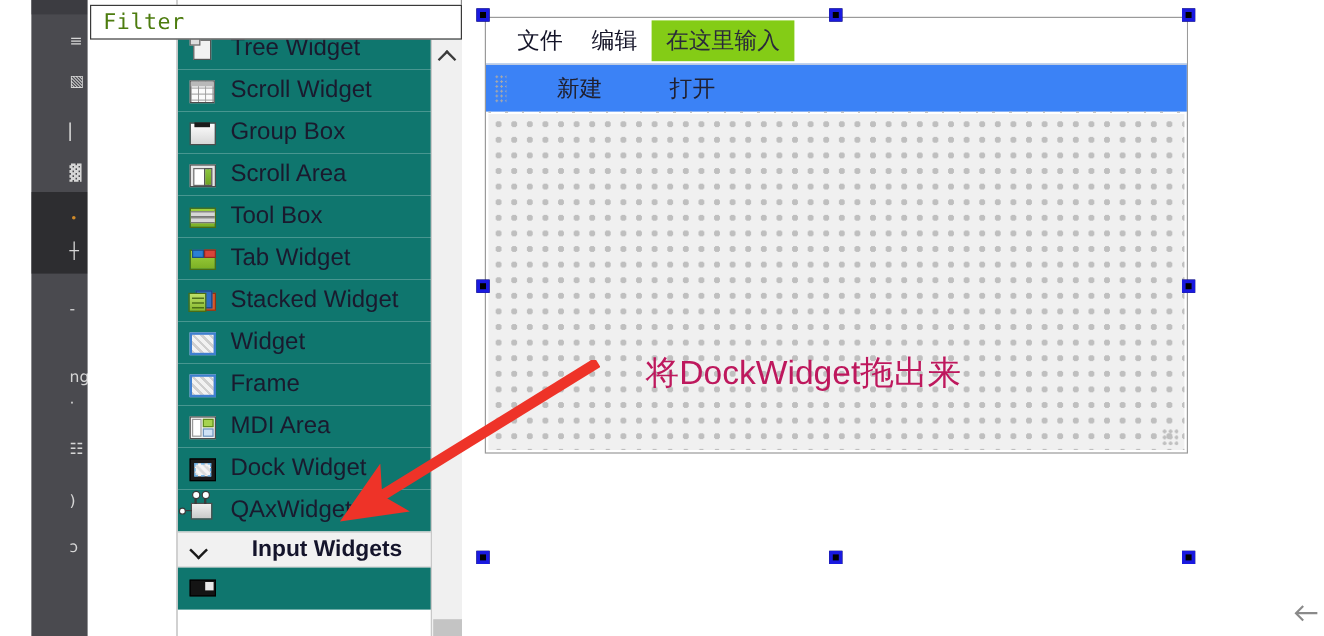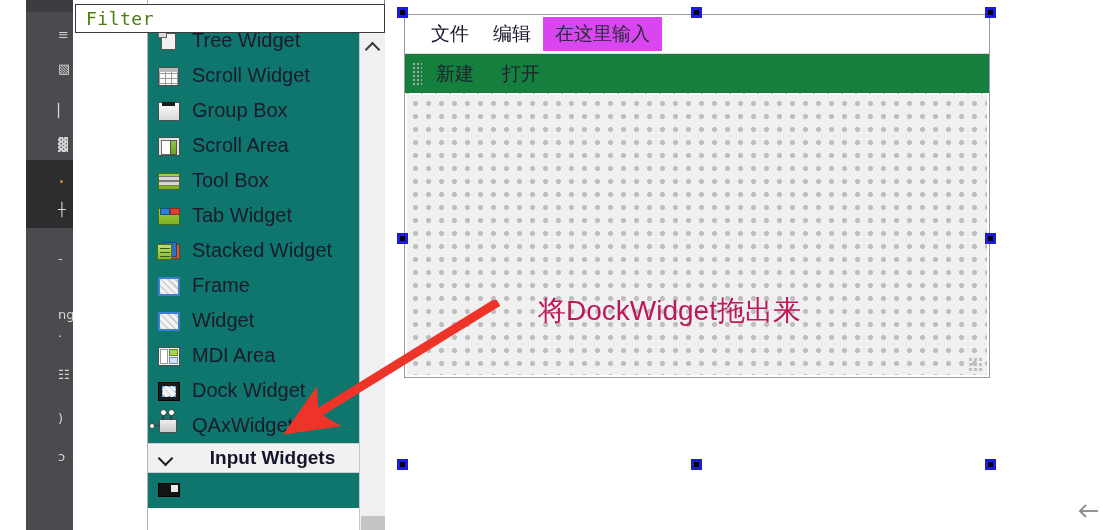--- a/index.html
+++ b/index.html
@@ -212,26 +212,26 @@
     border: 1px solid #9a9a9a;
   }
   .menubar {
     position: absolute; left: 0; top: 0; width: 100%; height: 38px;
     background: #ffffff; display: flex; align-items: center; padding-left: 14px;
   }
   .menu-item {
     font-size: 19px; color: #141428; padding: 4px 12px; white-space: nowrap;
     font-family: "Liberation Sans", sans-serif;
   }
-  .menu-item.placeholder { background: #d946ef; color: #2a2a3a; }
+  .menu-item.placeholder { background: #84cc16; color: #2a2a3a; }
 
   .toolbar {
     position: absolute; left: 0; top: 38px; width: 100%; height: 40px;
-    background: #15803d; border-top: 1px solid #dcdcdc;
-    display: flex; align-items: center;
+    background: #3b82f6; border-top: 1px solid #dcdcdc;
+    display: flex; align-items: center; gap: 28px;
   }
   .tb-handle {
     width: 10px; height: 24px; margin-left: 7px; flex: 0 0 10px;
     background-image: radial-gradient(#a9a9a9 34%, transparent 36%);
     background-size: 4px 4px;
   }
   .tb-item {
     font-size: 19px; color: #202030; padding: 2px 14px; white-space: nowrap;
     font-family: "Liberation Sans", sans-serif;
   }
@@ -337,29 +337,29 @@
             <span class="ic-stack">
               <i class="s1"></i>
               <i class="s2"></i>
               <i class="s3"></i>
             </span>
           </span>
           <span class="wlabel">Stacked Widget</span>
         </div>
         <div class="wrow">
           <span class="ico">
+            <span class="ic-widget"></span>
+          </span>
+          <span class="wlabel">Widget</span>
+        </div>
+        <div class="wrow">
+          <span class="ico">
             <span class="ic-frame"></span>
           </span>
           <span class="wlabel">Frame</span>
-        </div>
-        <div class="wrow">
-          <span class="ico">
-            <span class="ic-widget"></span>
-          </span>
-          <span class="wlabel">Widget</span>
         </div>
         <div class="wrow">
           <span class="ico">
             <span class="ic-mdi">
               <i class="m1"></i>
               <i class="m2"></i>
               <i class="m3"></i>
             </span>
           </span>
           <span class="wlabel">MDI Area</span>

